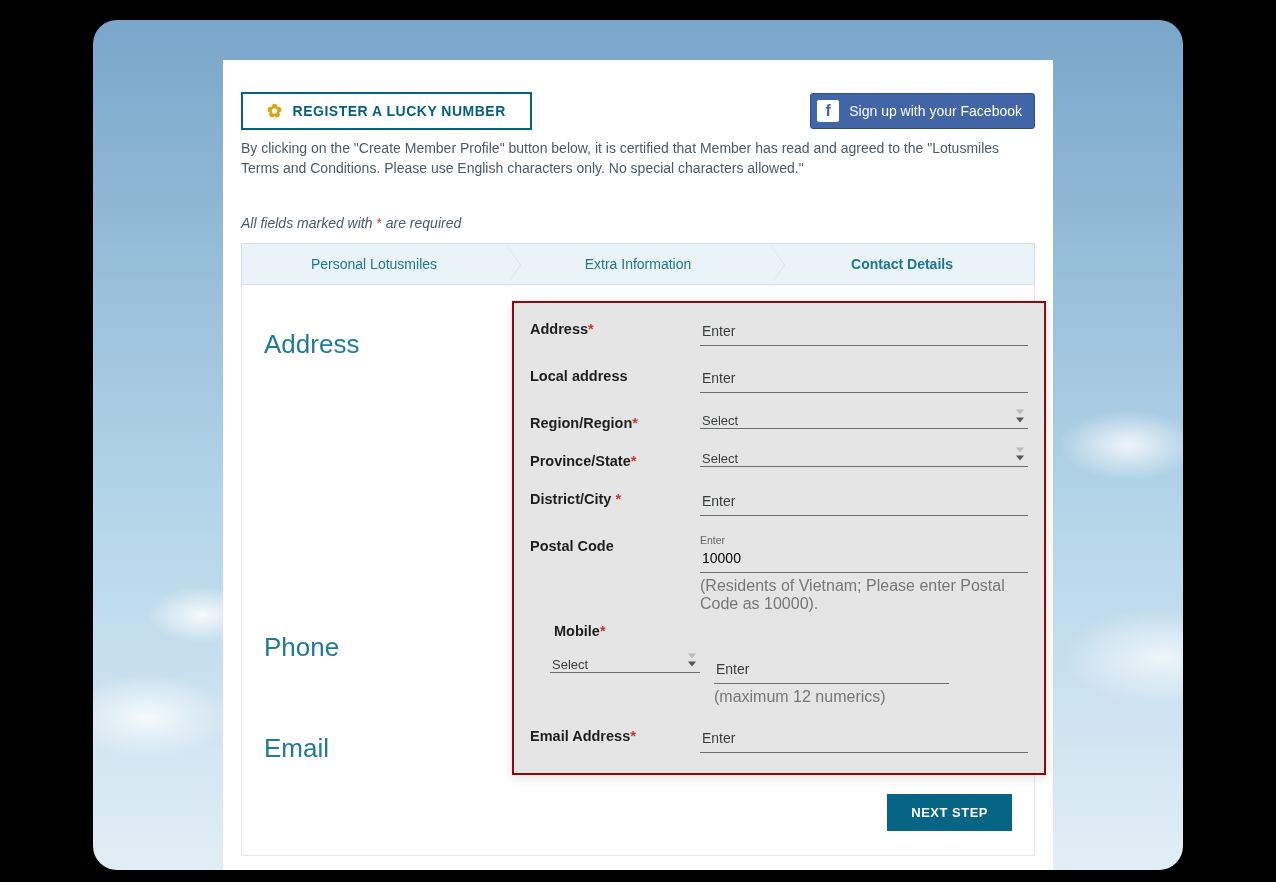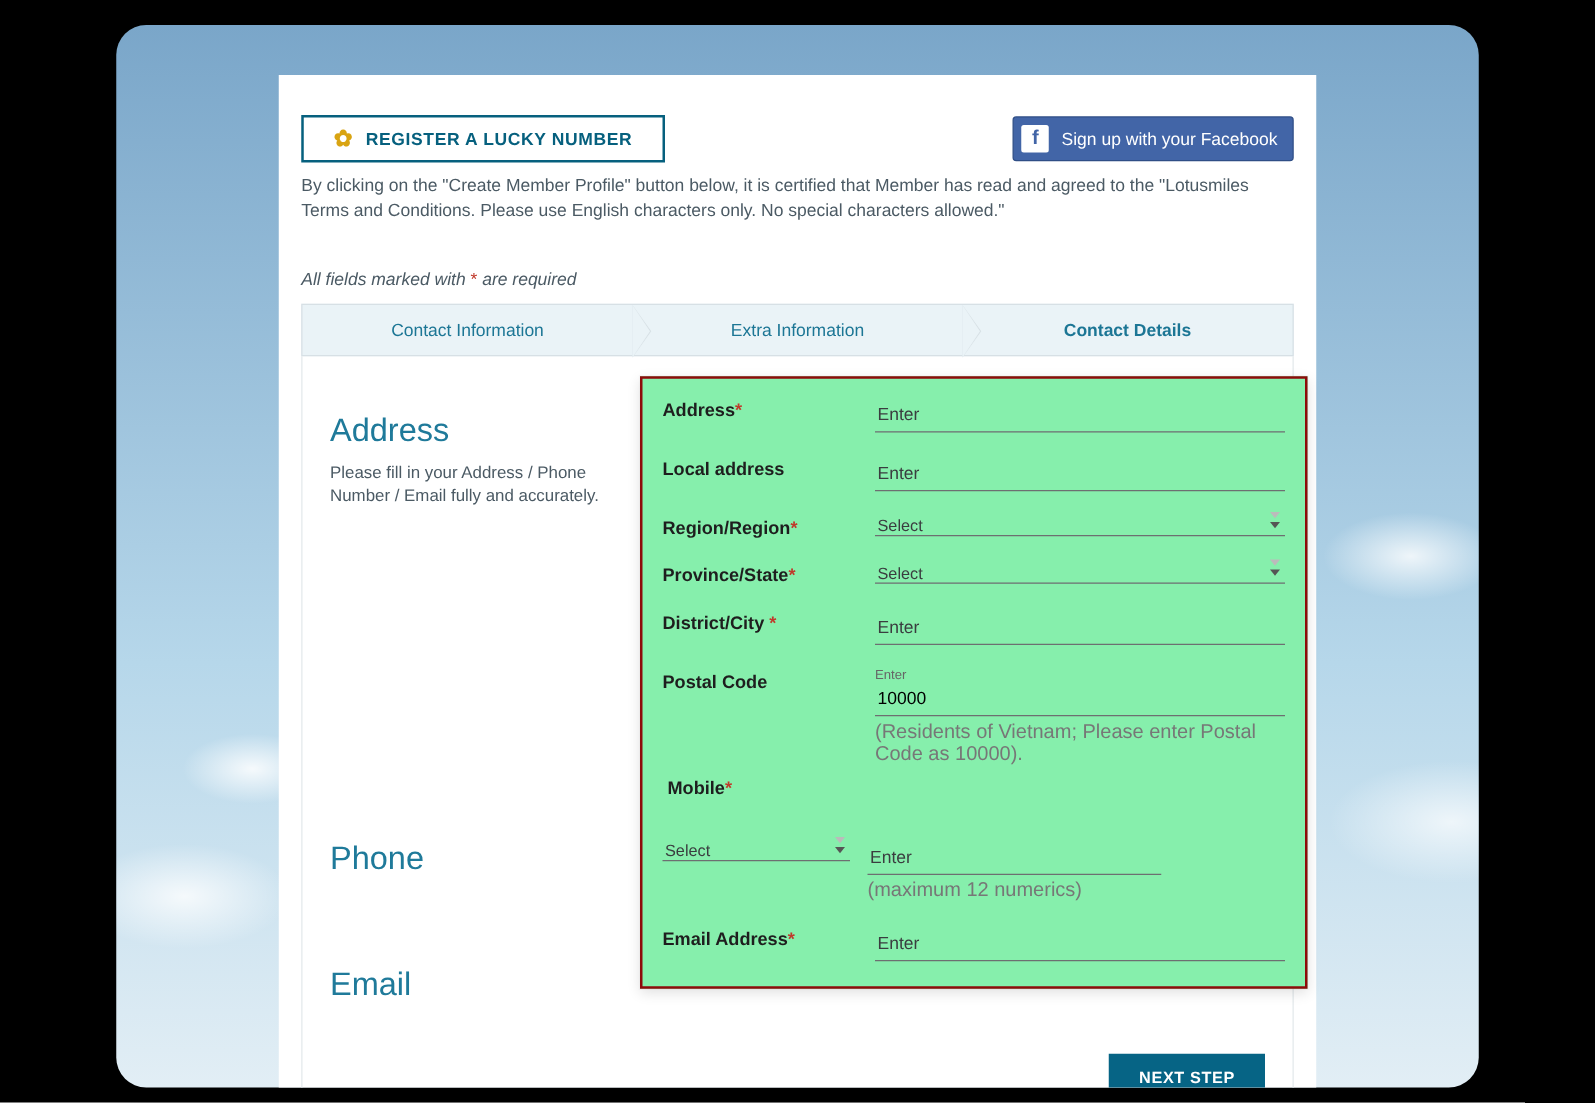--- a/index.html
+++ b/index.html
@@ -162,21 +162,21 @@
     max-width: 220px;
   }
   .highlight-box {
     border: 2px solid #8d0a0a;
     box-shadow: 0 0 0 1px rgba(0,0,0,.02), 0 3px 10px rgba(0,0,0,.12);
     position: absolute;
     top: 16px;
     left: 270px;
     right: -12px;
     padding: 14px 16px 16px 16px;
-    background: #86efac;
+    background: #e5e5e5;
   }
   .field {
     display: grid;
     grid-template-columns: 160px 1fr;
     align-items: flex-start;
     column-gap: 10px;
     margin-bottom: 18px;
   }
   .field.tight { margin-bottom: 6px; }
   .field-label {
@@ -212,37 +212,37 @@
     border-top:5px solid #555;
     filter: drop-shadow(0 -8px 0 #bbb);
   }
   .uselect { appearance:none; -webkit-appearance:none; color:#3a3d3f; font-size:13px; padding-top:2px; padding-bottom:0;}
   .hint { color:#777; font-size:16px; margin-top:4px; }
   .mobile-row .mobile-inputs {
     display:flex; gap:14px; align-items:flex-start; flex-wrap:wrap;
   }
   .mobile-row .mobile-inputs .select-wrap{ width:150px; }
   .mobile-row .mobile-inputs .phonecol{ width:235px; }
-  .mobile-row { grid-template-columns: 1fr; row-gap:32px; }
+  .mobile-row { grid-template-columns: 1fr; row-gap:16px;margin-left:20px; }
   .mobile-row .field-label{ padding-left:4px; }
 
   .section-spacer-phone { height: 264px; }
   .section-spacer-email { height: 62px; }
 
   .next-btn {
     background: #066485;
     color:#fff;
     font-weight:600;
     letter-spacing:.5px;
     border:none;
     padding: 11px 24px;
     font-size:13px;
     cursor:pointer;
     float:right;
-    margin-top: 32px;
+    margin-top: 22px;
   }
   .clearfix::after{content:"";display:table;clear:both;}
 </style>
 </head>
 <body>
 
 <div class="device">
   <div class="card">
 
     <div class="top-row">
@@ -257,36 +257,35 @@
     </div>
 
     <p class="disclaimer">By clicking on the "Create Member Profile" button below, it is certified that Member has read and agreed to the "Lotusmiles Terms and Conditions. Please use English characters only. No special characters allowed."</p>
 
     <p class="req-note">
       <span>All fields marked with </span><span class="ast">*</span><span> are required</span>
     </p>
 
     <div class="steps">
       <div class="step">
-        <span>Contact Information</span>
+        <span>Personal Lotusmiles</span>
       </div>
       <div class="step">
         <span>Extra Information</span>
       </div>
       <div class="step active">
         <span>Contact Details</span>
       </div>
     </div>
 
     <div class="form-panel clearfix">
 
       <div class="row-grid">
         <div class="section-label">
           <h2>Address</h2>
-          <p>Please fill in your Address / Phone Number / Email fully and accurately.</p>
           <div class="section-spacer-phone"></div>
           <h2>Phone</h2>
           <div class="section-spacer-email"></div>
           <h2>Email</h2>
         </div>
         <div></div>
       </div>
 
       <div class="highlight-box">
 

